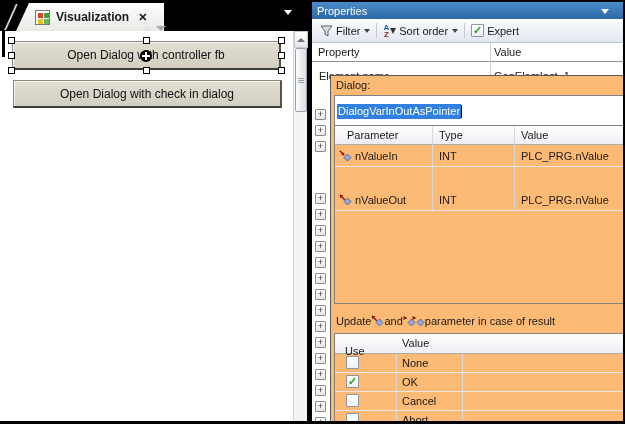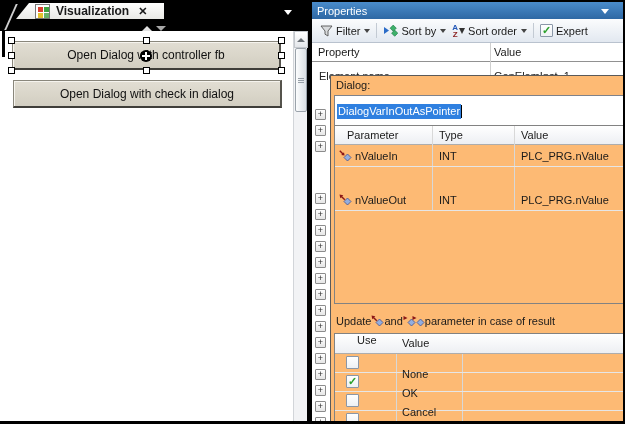--- a/index.html
+++ b/index.html
@@ -4,21 +4,21 @@
 <style>
   * { margin:0; padding:0; box-sizing:border-box; }
   body { font-family:"Liberation Sans", sans-serif; }
   .screen { position:relative; width:625px; height:424px; background:#000; overflow:hidden;
             font-size:11px; color:#1a1a1a; }
 
   
   .left-panel { position:absolute; left:0; top:0; width:308px; height:424px; background:#000; }
   .inactive-tab-edge { position:absolute; left:10px; top:4px; width:12px; height:26px;
             border-left:2px solid #cfcfcf; transform:skewX(-24deg); }
-  .tab { position:absolute; left:16px; top:3px; width:148px; height:16px;
+  .tab { position:absolute; left:16px; top:3px; width:148px; height:28px;
          background:linear-gradient(#fefefe,#e9e9e6);
          clip-path:polygon(13px 0, 100% 0, 100% 100%, 0 100%);
          display:flex; align-items:center; padding-left:19px; }
   .visu-icon { position:relative; width:15px; height:15px; background:#fff; border:1px solid #777; flex:0 0 auto; }
   .visu-icon i { position:absolute; width:5px; height:5px; }
   .visu-icon .sq1 { left:2px; top:2px; background:#d84030; }
   .visu-icon .sq2 { left:8px; top:2px; background:#3fa23f; }
   .visu-icon .sq3 { left:2px; top:8px; background:#e5c22e; }
   .visu-icon .sq4 { left:8px; top:8px; background:#69b469; }
   .tab-label { font-weight:bold; font-size:12px; margin-left:6px; white-space:nowrap; }
@@ -123,27 +123,27 @@
   .prow .c2 { position:absolute; left:104px; top:5px;text-align:center; }
   .prow .c3 { position:absolute; left:186px; top:5px; white-space:nowrap; }
 
   .update-line { position:absolute; left:5px; top:237px; height:16px;
                  display:flex; align-items:center; white-space:nowrap; }
 
   .rtable { position:absolute; left:3px; top:257px; width:290px; height:89px;
             border:1px solid #828282; border-right:none; border-bottom:none; overflow:hidden; }
   .rtable .thead { position:absolute; left:0; top:0; width:100%; height:20px;
             background:linear-gradient(#ffffff,#edeff3); border-bottom:1px solid #adadad; }
-  .rtable .th1 { position:absolute; left:10px; top:0;margin-left:12px; }
+  .rtable .th1 { position:absolute; left:10px; top:11px; }
   .rtable .th2 { position:absolute; left:67px; top:3px; }
   .rcol1 { position:absolute; left:61px; top:0; width:1px; height:100%; background:#d8d8d8; }
   .rcol2 { position:absolute; left:127px; top:0; width:1px; height:100%; background:#d8d8d8; }
   .rrow { position:absolute; left:0; width:100%; height:19px; border-bottom:1px solid #e6e6e6; }
   .rrow .cb { position:absolute; left:11px; top:2px; }
-  .rrow .rlabel { position:absolute; left:67px; top:14px;text-align:center; }
+  .rrow .rlabel { position:absolute; left:67px; top:3px;text-align:center; }
 </style>
 </head>
 <body>
 
 <div class="screen">
 
   <div class="left-panel">
     <div class="inactive-tab-edge"></div>
     <div class="tab">
       <span class="visu-icon">
@@ -196,29 +196,20 @@
 
     <div class="prop-toolbar">
       <span class="tb-item">
         <svg width="13" height="12" viewBox="0 0 13 12">
           <path d="M1 1 H12 L8 6 V11 L5 9.2 V6 Z" fill="#d9dbdd" stroke="#555" stroke-width="0.9"></path>
         </svg>
         <span>Filter</span>
         <i class="tb-dd"></i>
       </span>
       <i class="tb-sep"></i>
-      <span class="tb-item">
-        <svg width="15" height="12" viewBox="0 0 15 12">
-          <path d="M1 2 L6 5.5 L1 9 Z" fill="#2c6cc8"></path>
-          <rect x="8" y="1" width="4.4" height="4.4" transform="rotate(45 10.2 3.2)" fill="#3db06a" stroke="#1c7a44" stroke-width="0.6"></rect>
-          <rect x="9.5" y="6" width="4.4" height="4.4" transform="rotate(45 11.7 8.2)" fill="#3db06a" stroke="#1c7a44" stroke-width="0.6"></rect>
-        </svg>
-        <span>Sort by</span>
-        <i class="tb-dd"></i>
-      </span>
       <span class="tb-item">
         <span class="az-icon">
           <span class="az-letters">
               <span class="az-a">A</span>
               <span class="az-z">Z</span>
             </span>
           <i class="az-arrow"></i>
         </span>
         <span>Sort order</span>
         <i class="tb-dd"></i>

